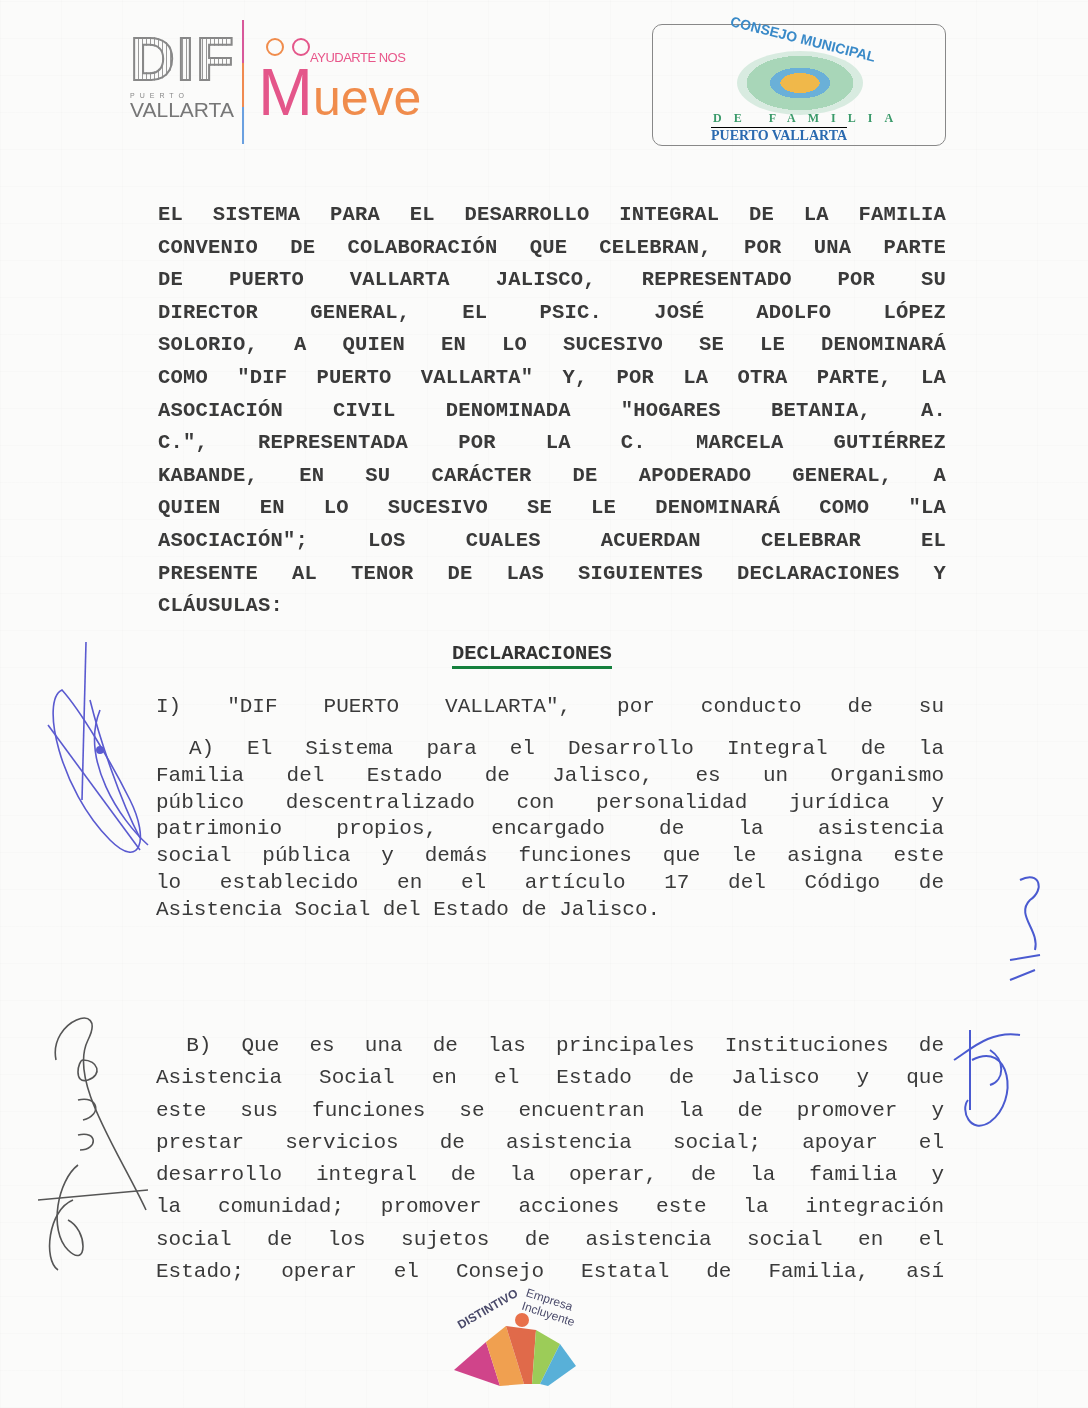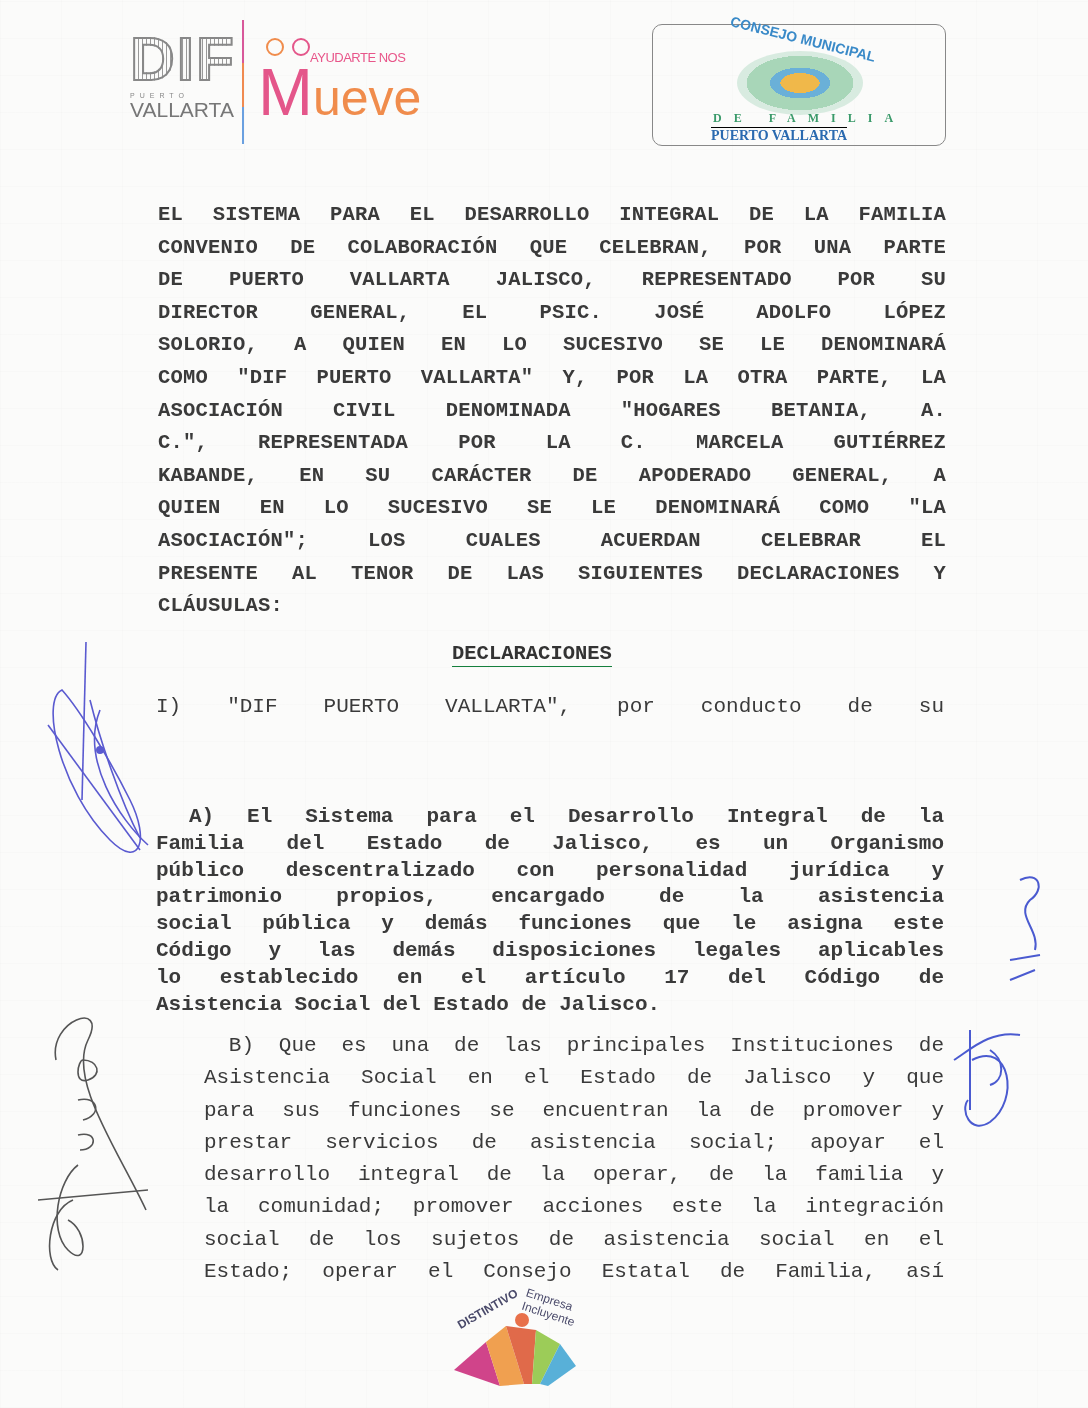--- a/index.html
+++ b/index.html
@@ -49,30 +49,30 @@
   .intro {
     position: absolute; left: 158px; top: 199px; width: 788px;
     font-family: "Liberation Mono", monospace; font-weight: bold; font-size: 20.5px; line-height: 32.6px;
     color: #3a3a3a; text-align: justify; text-align-last: left;
     letter-spacing: 0.2px; word-spacing: 2px;
   }
   .intro .line { display: block; text-align: justify; text-align-last: justify; height: 32.6px; white-space: nowrap; }
   .intro .line.last { text-align-last: left; }
   .heading {
     position: absolute; left: 452px; top: 642px; font-weight: bold; font-size: 20.5px;
-    color: #333; border-bottom: 1px solid #15803d; line-height: 24px;
+    color: #333; border-bottom: 3px solid #15803d; line-height: 24px;
   }
   .para { position: absolute; left: 156px; width: 788px; font-size: 21px; line-height: 26.8px; color: #3a3a3a; }
   .para .line { display: block; text-align: justify; text-align-last: justify; white-space: nowrap; height: 26.8px; }
   .para .line.last { text-align-last: left; }
   .para-I { top: 692px; line-height: 30px; }
   .para-I .line { height: 30px; }
-  .para-A { top: 804px; font-weight: bold; }
+  .para-A { top: 736px; }
   .para-B { top: 1030px; line-height: 32.3px; }
-  .para-B .line { height: 32.3px; margin-left: 48px; }
+  .para-B .line { height: 32.3px; }
 
   
   .sig { position: absolute; pointer-events: none; }
   
   .footer-logo { position: absolute; left: 440px; top: 1296px; width: 180px; height: 108px; }
   .distintivo-arc { font-family: "Liberation Sans", sans-serif; font-size: 12px; font-weight: bold; color: #4a4a6a; }
 </style>
 </head>
 <body>
 
@@ -121,29 +121,28 @@
 <div class="para para-I">
   <span class="line">I) "DIF PUERTO VALLARTA", por conducto de su</span>
 </div>
 
 <div class="para para-A">
   <span class="line" style="white-space:pre"> A) El Sistema para el Desarrollo Integral de la</span>
   <span class="line">Familia del Estado de Jalisco, es un Organismo</span>
   <span class="line">público descentralizado con personalidad jurídica y</span>
   <span class="line">patrimonio propios, encargado de la asistencia</span>
   <span class="line">social pública y demás funciones que le asigna este</span>
-  <span class="line">Código y las demás disposiciones legales aplicables</span>
   <span class="line">lo establecido en el artículo 17 del Código de</span>
   <span class="line last">Asistencia Social del Estado de Jalisco.</span>
 </div>
 
 <div class="para para-B">
   <span class="line" style="white-space:pre"> B) Que es una de las principales Instituciones de</span>
   <span class="line">Asistencia Social en el Estado de Jalisco y que</span>
-  <span class="line">para sus funciones se encuentran la de promover y</span>
+  <span class="line">este sus funciones se encuentran la de promover y</span>
   <span class="line">prestar servicios de asistencia social; apoyar el</span>
   <span class="line">desarrollo integral de la operar, de la familia y</span>
   <span class="line">la comunidad; promover acciones este la integración</span>
   <span class="line">social de los sujetos de asistencia social en el</span>
   <span class="line">Estado; operar el Consejo Estatal de Familia, así</span>
 </div>
 
 <svg class="sig" style="left:20px;top:640px" width="150" height="240" viewBox="0 0 150 240">
   <g fill="none" stroke="#5a5ad0" stroke-width="1.6">
     <path d="M66 2 L62 160"></path>

